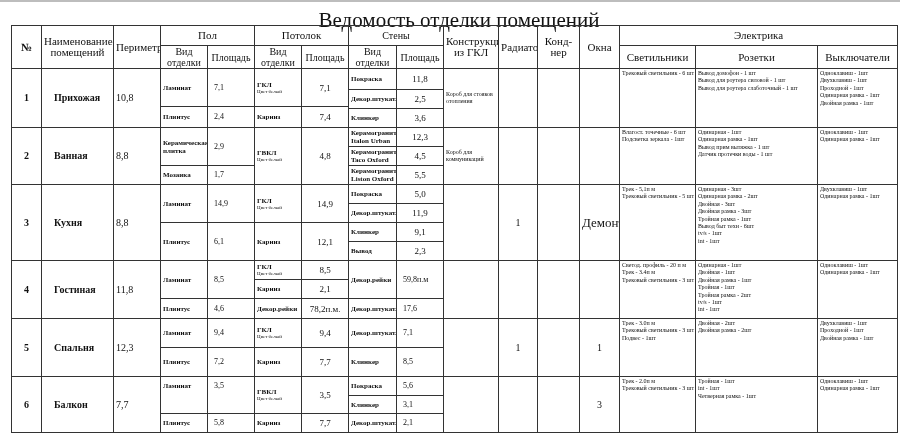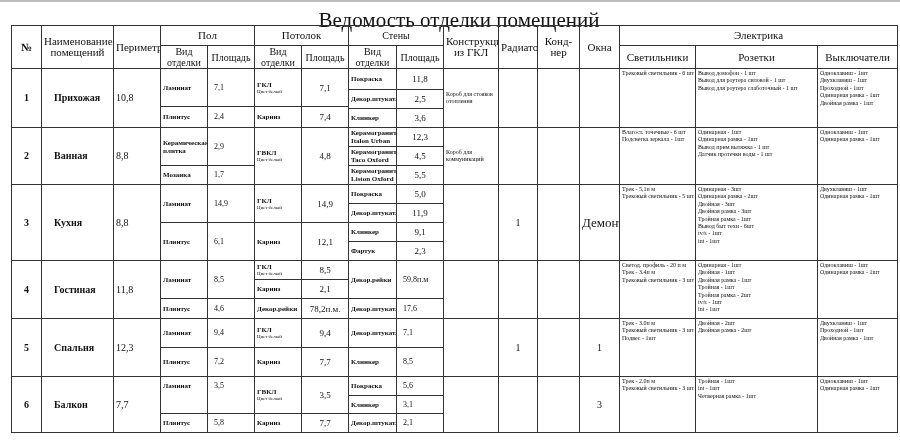--- a/index.html
+++ b/index.html
@@ -202,21 +202,21 @@
     </tr>
     <tr style="height:19px">
       <td rowspan="2" class="fin">Плинтус</td>
       <td rowspan="2" class="val">6,1</td>
       <td rowspan="2" class="fin">Карниз</td>
       <td rowspan="2" class="valc">12,1</td>
       <td class="fin">Клинкер</td>
       <td class="valc">9,1</td>
     </tr>
     <tr style="height:19px">
-      <td class="fin">Фартук</td>
+      <td class="fin">Вывод</td>
       <td class="valc">2,3</td>
     </tr>
 
     <tr style="height:19px">
       <td rowspan="3" class="num">4</td>
       <td rowspan="3" class="name">Гостиная</td>
       <td rowspan="3" class="per">11,8</td>
       <td rowspan="2" class="fin">Ламинат</td>
       <td rowspan="2" class="val">8,5</td>
       <td class="fin"><span>ГКЛ</span><span class="sub">Цвет белый</span></td>

